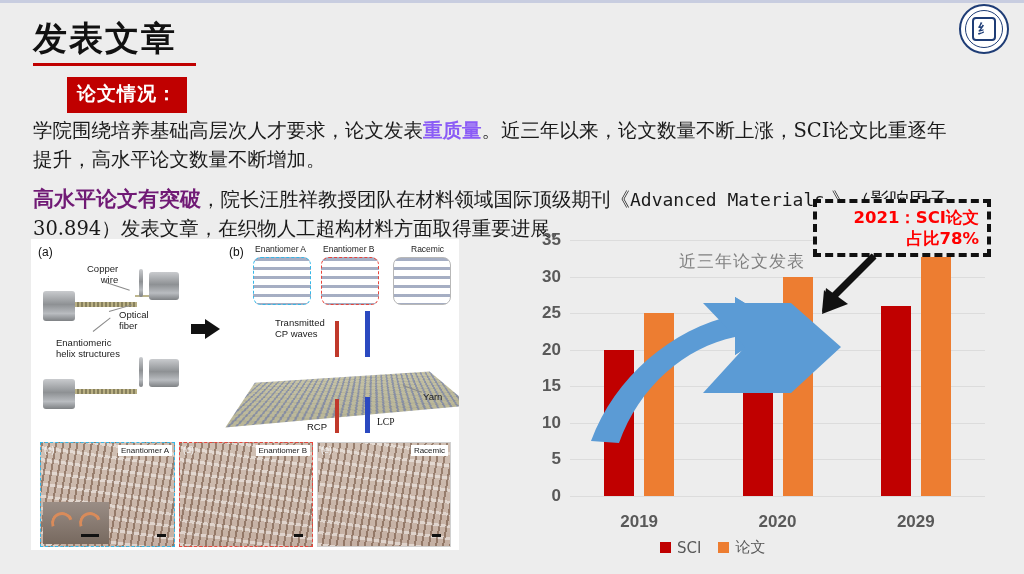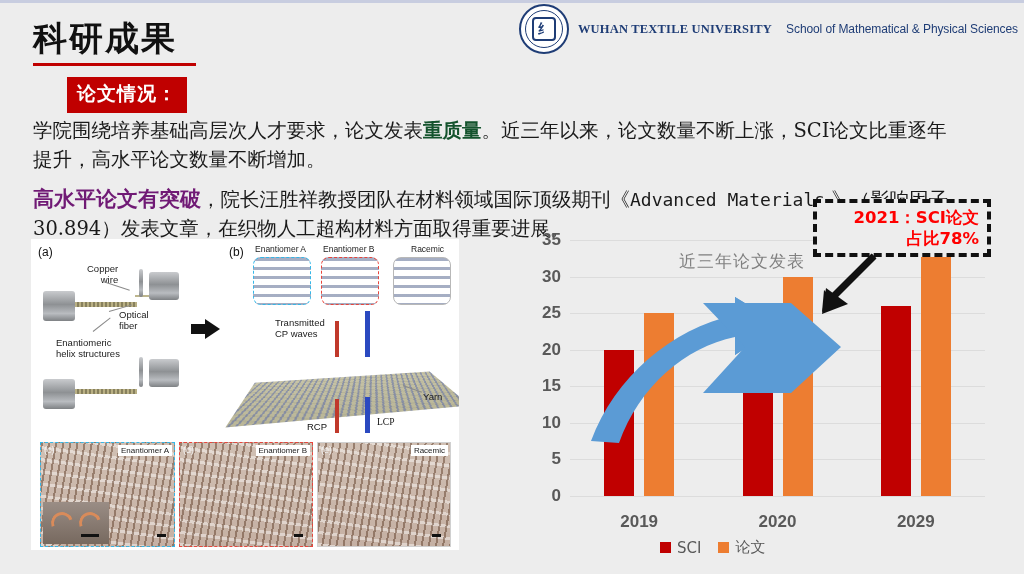--- a/index.html
+++ b/index.html
@@ -83,21 +83,21 @@
     font-family: "Liberation Sans", "DejaVu Sans", sans-serif;
   }
 
   
   .body-text {
     position: absolute; left: 33px; top: 116px; width: 920px;
     font-size: 19.5px; line-height: 29px; color: #1a1a1a;
     font-family: "DejaVu Serif", "Liberation Serif", serif;
   }
   .body-text .para { margin-bottom: 5px; }
-  .hl-red { color: #14532d; font-weight: bold; }
+  .hl-red { color: #8b5cf6; font-weight: bold; }
   .hl-red-big {
     color: #701a75; font-weight: bold; font-size: 21px;
     font-family: "DejaVu Sans", "Liberation Sans", sans-serif;
   }
   .mono-journal { font-family: "DejaVu Sans Mono", "Liberation Mono", monospace; font-size: 18px; }
   .para2 { margin-top: 11px; }
 
   
   .figure-panel {
     position: absolute; left: 31px; top: 239px;
@@ -255,34 +255,30 @@
   }
   .callout-arrow { position: absolute; left: 800px; top: 250px; width: 80px; height: 80px; }
 </style>
 </head>
 <body>
 
 <div class="slide">
 
   <div class="header-rule-top"></div>
 
-  <div class="page-title">科研成果</div>
+  <div class="page-title">发表文章</div>
   <div class="title-underline"></div>
   <div class="section-badge">论文情况：</div>
 
   <div class="logo-block">
     <div class="logo-seal">
       <div class="seal-core">纟</div>
     </div>
     <div class="logo-text">
       <div class="logo-cn-row">
-      </div>
-      <div class="logo-en-row">
-        <span class="logo-en-uni">WUHAN TEXTILE UNIVERSITY</span>
-        <span class="logo-en-school">School of Mathematical &amp; Physical Sciences</span>
       </div>
     </div>
   </div>
 
   <div class="body-text">
     <div class="para">
       <span>学院围绕培养基础高层次人才要求，论文发表</span><span class="hl-red">重质量</span><span>。近三年以来，论文数量不断上涨，SCI论文比重逐年提升，高水平论文数量不断增加。</span>
     </div>
     <div class="para para2">
       <span class="hl-red-big">高水平论文有突破</span><span>，院长汪胜祥教授团队在材料领域国际顶级期刊《</span><span class="mono-journal">Advanced Materials</span><span> 》（影响因子30.894）发表文章，在织物人工超构材料方面取得重要进展。</span>

